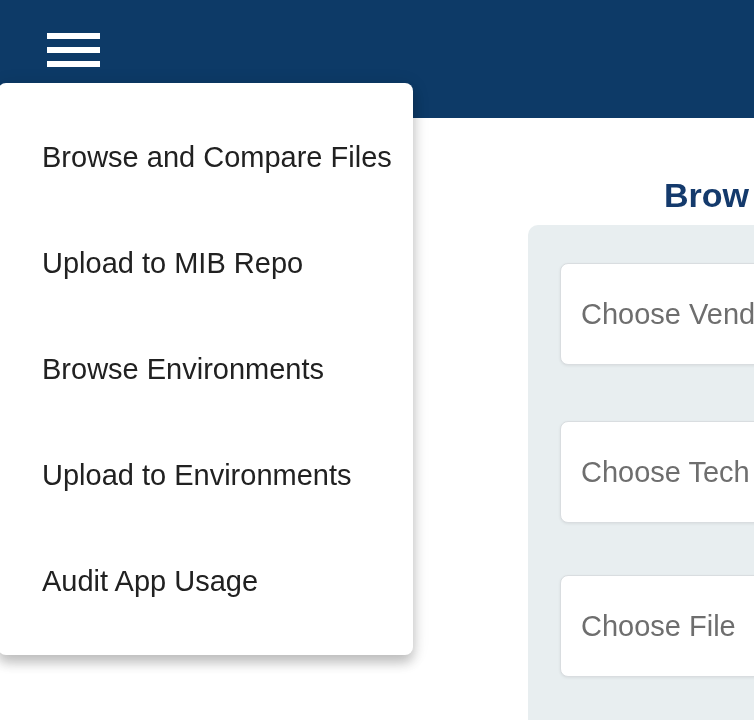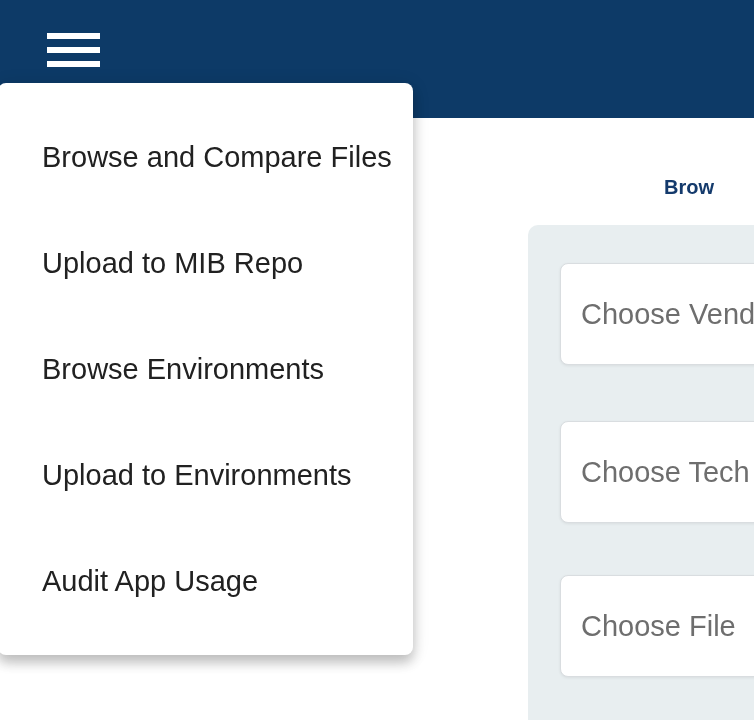--- a/index.html
+++ b/index.html
@@ -39,21 +39,21 @@
     background: #ffffff;
   }
   .menu-btn .bar:nth-child(1) { top: 0; }
   .menu-btn .bar:nth-child(2) { top: 14px; }
   .menu-btn .bar:nth-child(3) { top: 28px; }
 
   
   .page-title {
     position: absolute;
     left: 664px; top: 176px;
-    font-size: 20px;
+    font-size: 34px;
     font-weight: 700;
     color: #143a6c;
     white-space: nowrap;
     line-height: 1.15;
   }
 
   
   .form-panel {
     position: absolute;
     left: 528px; top: 225px;

